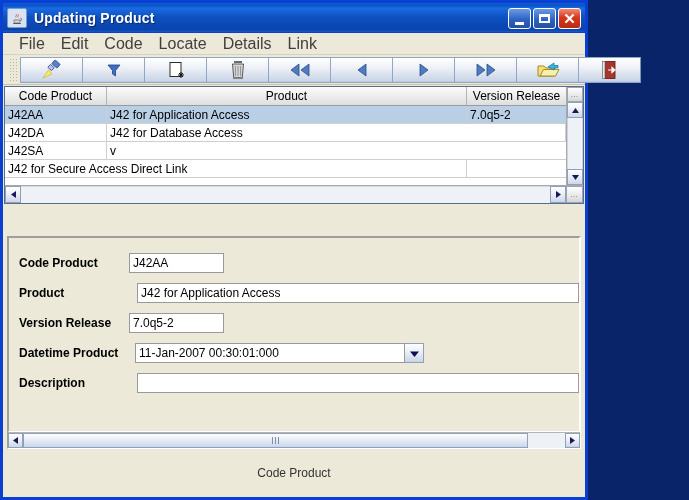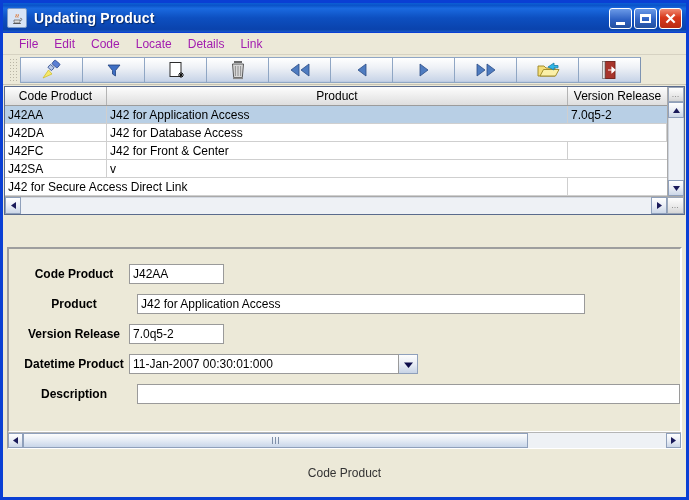--- a/index.html
+++ b/index.html
@@ -2,25 +2,25 @@
 <html><head>
 <meta charset="utf-8">
 <style>
   html,body{margin:0;padding:0;}
   body{
     width:689px;height:500px;overflow:hidden;
     font-family:"Liberation Sans", sans-serif;
     background:#0a246a;
   }
   .window{
-    position:absolute;left:0;top:0;width:689px;height:500px;
+    position:absolute;left:0;top:0;width:588px;height:500px;
     box-sizing:border-box;
     border:3px solid #0a3fd4;
     background:#ece9d8;
-    display:flex;flex-direction:column;text-align:center;
+    display:flex;flex-direction:column;
   }
   
   .titlebar{
     height:30px;flex:0 0 30px;
     background:linear-gradient(to bottom,#0b5fd6 0%,#0a53c8 8%,#1a6ae0 18%,#0d4fc0 50%,#0a43ad 88%,#1b5fd0 100%);
     display:flex;align-items:center;padding:0 2px 0 4px;box-sizing:border-box;
     position:relative;
   }
   .titlebar::after{
     content:"";position:absolute;left:0;right:0;bottom:0;height:1px;background:#0a3fd4;
@@ -47,21 +47,21 @@
   .wbtn.min::after{content:"";width:9px;height:3px;background:#fff;position:absolute;bottom:3px;}
   .wbtn.max::after{content:"";width:11px;height:9px;border:2px solid #fff;border-top-width:3px;box-sizing:border-box;}
   .wbtn.close span{color:#fff;font-size:15px;font-weight:bold;line-height:1;font-family:"Liberation Sans",sans-serif;}
   
   .menubar{
     flex:0 0 22px;height:22px;background:#ece9d8;
     display:flex;align-items:center;padding-left:8px;box-sizing:border-box;
     border-bottom:1px solid #d6d2c2;
   }
   .menu-item{
-    font-size:12px;color:#a21caf;padding:2px 8px;cursor:default;
+    font-size:16px;color:#404040;padding:2px 8px;cursor:default;
   }
   
   .toolbar{
     flex:0 0 30px;height:30px;background:#ece9d8;
     display:flex;align-items:center;padding:1px 2px;box-sizing:border-box;
     border-bottom:1px solid #c8c4b4;
   }
   .grip{
     width:9px;height:24px;flex:0 0 9px;margin:0 2px 0 4px;
     background-image:radial-gradient(#b9b5a5 40%,transparent 41%);
@@ -155,21 +155,21 @@
     font-size:12px;font-weight:bold;color:#000;flex:0 0 110px;
   }
   .finput{
     height:20px;background:#fff;border:1px solid #9a9a9a;
     font-size:12px;color:#000;box-sizing:border-box;
     padding:0 3px;display:flex;align-items:center;white-space:nowrap;overflow:hidden;
   }
   .finput.code{width:95px;}
   .finput.product{width:448px;margin-left:8px;}
   .finput.version{width:95px;}
-  .finput.datetime{width:270px;}
+  .finput.datetime{width:270px;margin-left:6px;}
   .finput.description{width:548px;margin-left:8px;}
   .combo-btn{
     width:19px;height:20px;box-sizing:border-box;
     background:linear-gradient(to bottom,#fdfdfd,#e8edf5 50%,#c8d4e6);
     border:1px solid #8fa0bb;border-left:none;
     display:flex;align-items:center;justify-content:center;
   }
   .form-hscroll{
     flex:0 0 16px;height:16px;display:flex;align-items:stretch;
     background:#f0f0f0;border-top:1px solid #b5b5b5;box-sizing:border-box;
@@ -347,25 +347,20 @@
           <div class="trow sel">
             <div class="td c1">J42AA</div>
             <div class="td c2">J42 for Application Access</div>
             <div class="td c3">7.0q5-2</div>
           </div>
           <div class="trow">
             <div class="td c1">J42DA</div>
             <div class="td c2">J42 for Database Access</div>
           </div>
           <div class="trow">
-            <div class="td c1">J42FC</div>
-            <div class="td c2">J42 for Front &amp; Center</div>
-            <div class="td c3"></div>
-          </div>
-          <div class="trow">
             <div class="td c1">J42SA</div>
             <div class="td c3">v</div>
           </div>
           <div class="trow">
             <div class="td c2">J42 for Secure Access Direct Link</div>
             <div class="td c3"></div>
           </div>
         </div>
       </div>
       <div class="vscroll">

